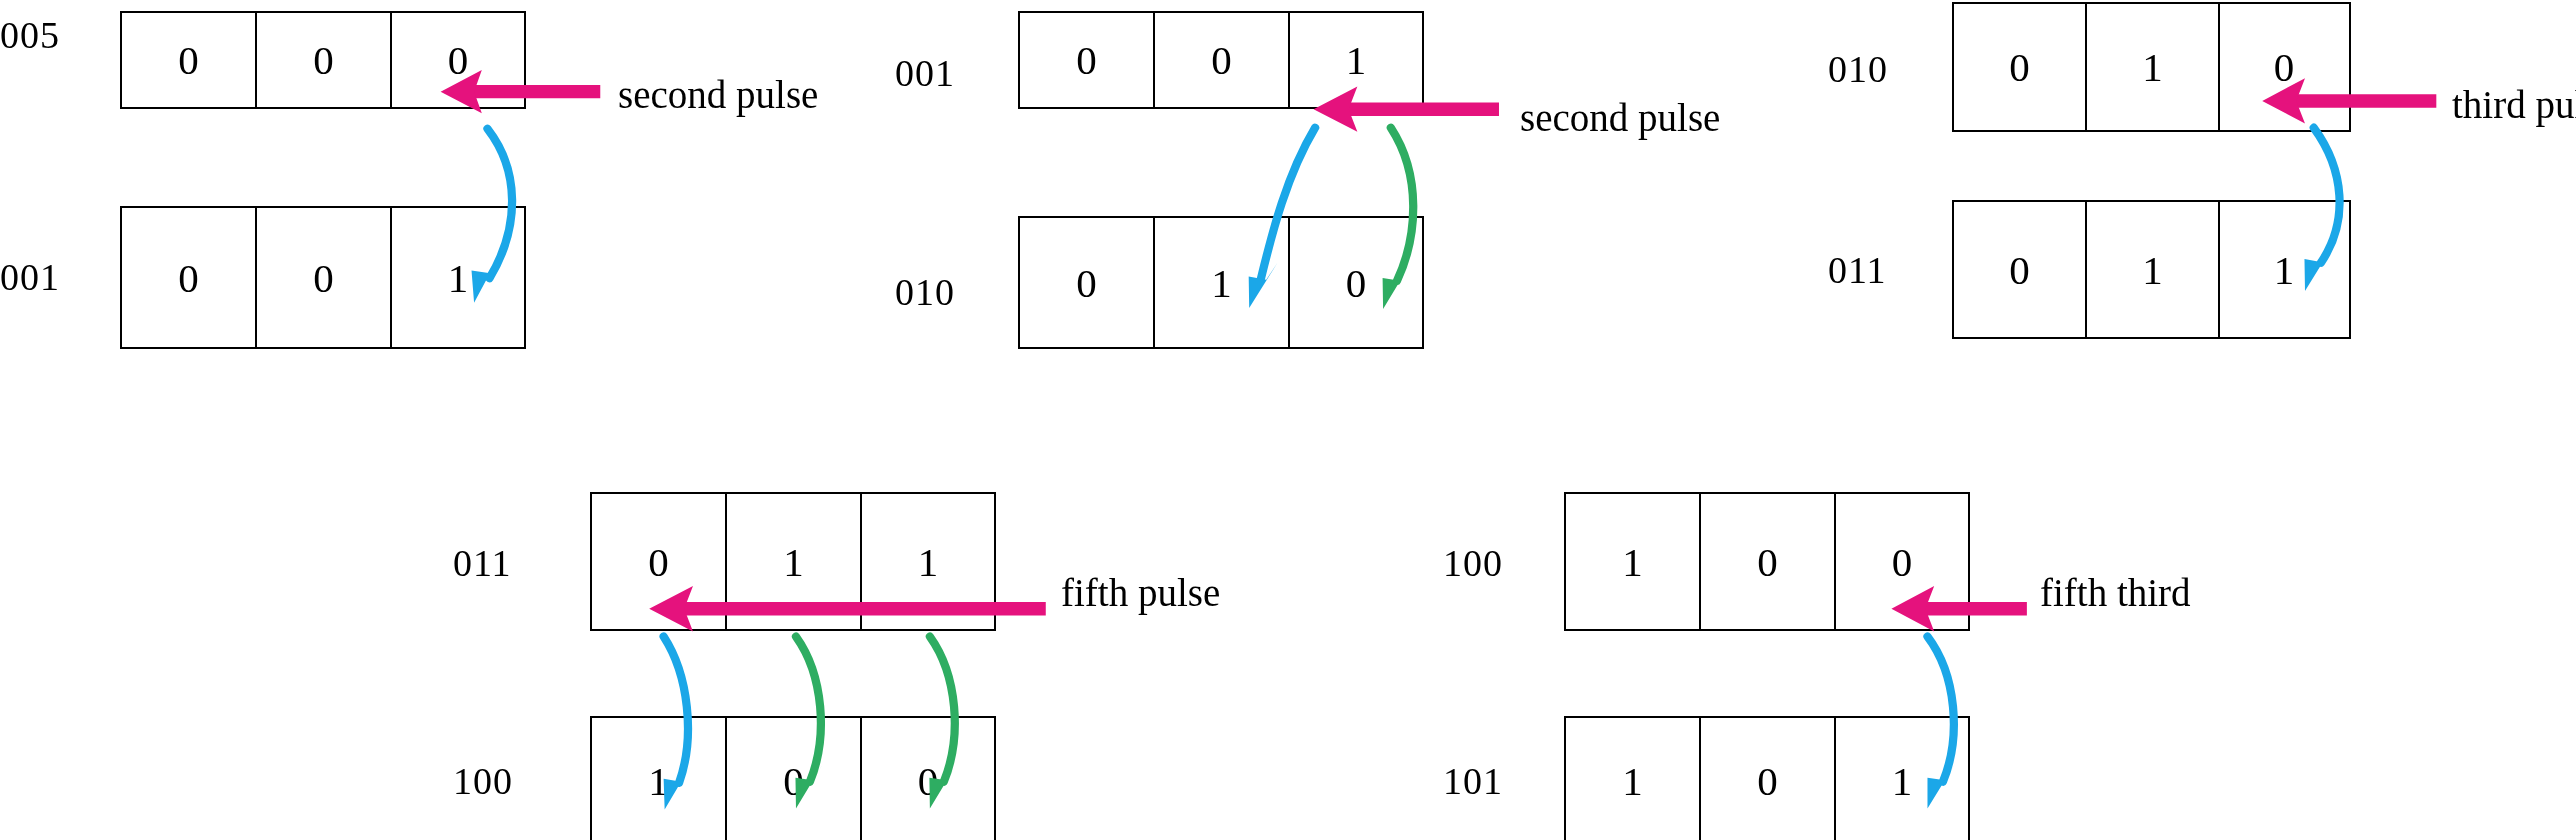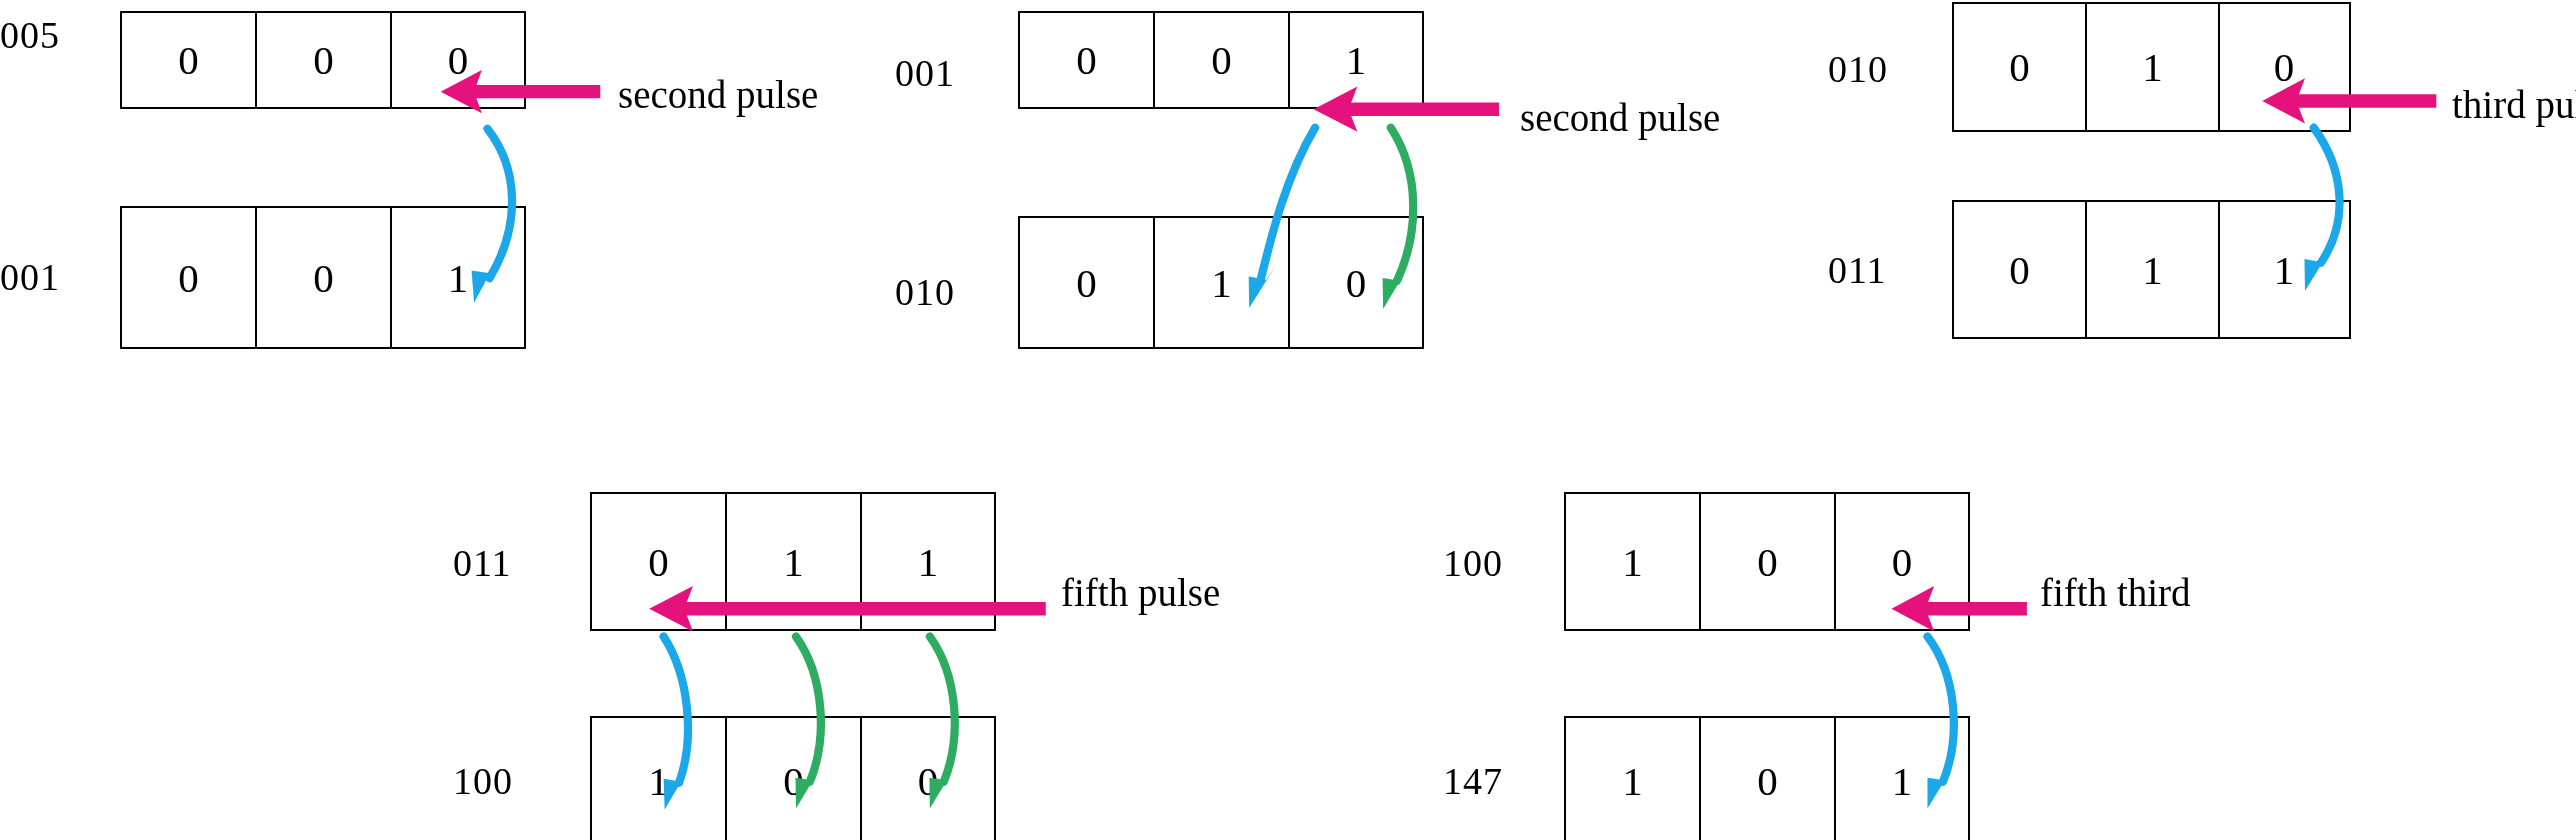--- a/index.html
+++ b/index.html
@@ -121,21 +121,21 @@
   <div class="grp">
 
     <div class="state-label" style="left:1443px;top:544px;">100</div>
 
     <div class="reg" style="left:1564px;top:492px;width:406px;height:139px;">
       <div class="cell" style="width:135px;">1</div>
       <div class="cell" style="width:135px;">0</div>
       <div class="cell" style="width:132px;">0</div>
     </div>
 
-    <div class="state-label" style="left:1443px;top:762px;">147</div>
+    <div class="state-label" style="left:1443px;top:762px;">101</div>
 
     <div class="reg" style="left:1564px;top:716px;width:406px;height:129px;">
       <div class="cell" style="width:135px;">1</div>
       <div class="cell" style="width:135px;">0</div>
       <div class="cell" style="width:132px;">1</div>
     </div>
 
     <div class="pulse-label" style="left:2040px;top:573px;">fifth third</div>
   </div>
 

